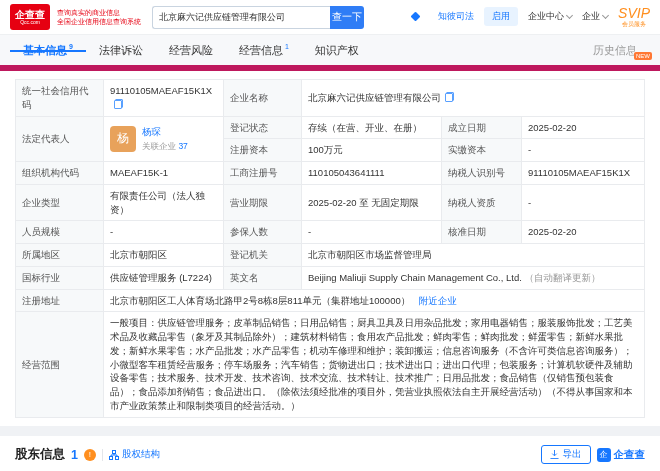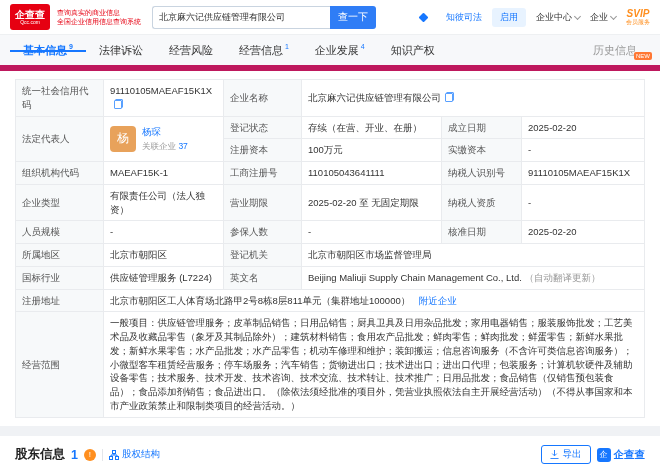--- a/index.html
+++ b/index.html
@@ -9,32 +9,32 @@
   
   .header { height:34px; display:flex; align-items:center; padding:0 10px; gap:7px; background:#fff; }
   .logo-box { width:40px; height:26px; background:#e60012; border-radius:3px; color:#fff;
     display:flex; flex-direction:column; align-items:center; justify-content:center; flex:none; cursor:pointer; }
   .logo-main { font-size:10px; font-weight:bold; line-height:1.1; }
   .logo-sub { font-size:5px; line-height:1; }
   .slogan { color:#e60012; font-size:7px; line-height:1.3; white-space:nowrap; }
   .search-group { display:flex; height:23px; margin-left:4px; }
   .search-input { width:178px; border:1px solid #c9d4e0; border-right:none; border-radius:3px 0 0 3px;
     font-size:9px; padding:0 6px; color:#333; outline:none; font-family:inherit; }
-  .search-btn { width:46px; background:#2f7df6; color:#fff; border:none; border-radius:0 3px 3px 0;
+  .search-btn { width:34px; background:#2f7df6; color:#fff; border:none; border-radius:0 3px 3px 0;
     font-size:10px; cursor:pointer; font-family:inherit; }
   .header-right { display:flex; align-items:center; gap:10px; margin-left:auto; font-size:9px; white-space:nowrap; }
   .zhibi { color:#1677ff; display:flex; align-items:center; gap:19px; cursor:pointer; }
   .diamond-icon { display:inline-block; width:7px; height:7px; background:#1677ff; transform:rotate(45deg); border-radius:1px; }
   .enable-btn { background:#e8f3ff; color:#1677ff; border:none; border-radius:3px; padding:3px 8px;
     font-size:9px; cursor:pointer; font-family:inherit; }
   .dropdown { display:flex; align-items:center; cursor:pointer; color:#333; }
   .chev { display:inline-block; width:5px; height:5px; border-right:1px solid #999; border-bottom:1px solid #999;
     transform:rotate(45deg); margin-left:3px; margin-bottom:2px; }
   .svip { text-align:center; color:#ff8f1f; line-height:1.1; cursor:pointer; }
-  .svip-main { font-weight:bold; font-size:10px; font-style:italic; }
+  .svip-main { font-weight:normal; font-size:14px; font-style:italic; }
   .svip-sub { font-size:6px; }
 
   
   .tabs { display:flex; align-items:stretch; background:#f7f8fa; border-top:1px solid #eef0f2;
     border-bottom:6px solid #be185d; height:30px; padding:15px 10px; }
   .tab { position:relative; display:flex; align-items:center; padding:0 13px; font-size:11px; color:#333; cursor:pointer; }
   .tab.active { color:#1677ff; font-weight:bold; background:#fff; border-bottom:2px solid #1677ff; }
   .tab-count { font-size:7px; color:#1677ff; margin-left:2px; transform:translateY(-4px); }
   .tab-history { margin-left:auto; color:#999; }
   .tab-badge { position:absolute; top:2px; right:-2px; background:#ff7733; color:#fff; font-size:6px;
@@ -127,24 +127,20 @@
       <span>法律诉讼</span>
 
     </div>
     <div class="tab">
       <span>经营风险</span>
 
     </div>
     <div class="tab">
       <span>经营信息</span>
       <sup class="tab-count">1</sup>
-    </div>
-    <div class="tab">
-      <span>企业发展</span>
-      <sup class="tab-count">4</sup>
     </div>
     <div class="tab">
       <span>知识产权</span>
 
     </div>
     <div class="tab tab-history">
       <span>历史信息</span>
       <span class="tab-badge">NEW</span>
     </div>
   </nav>

